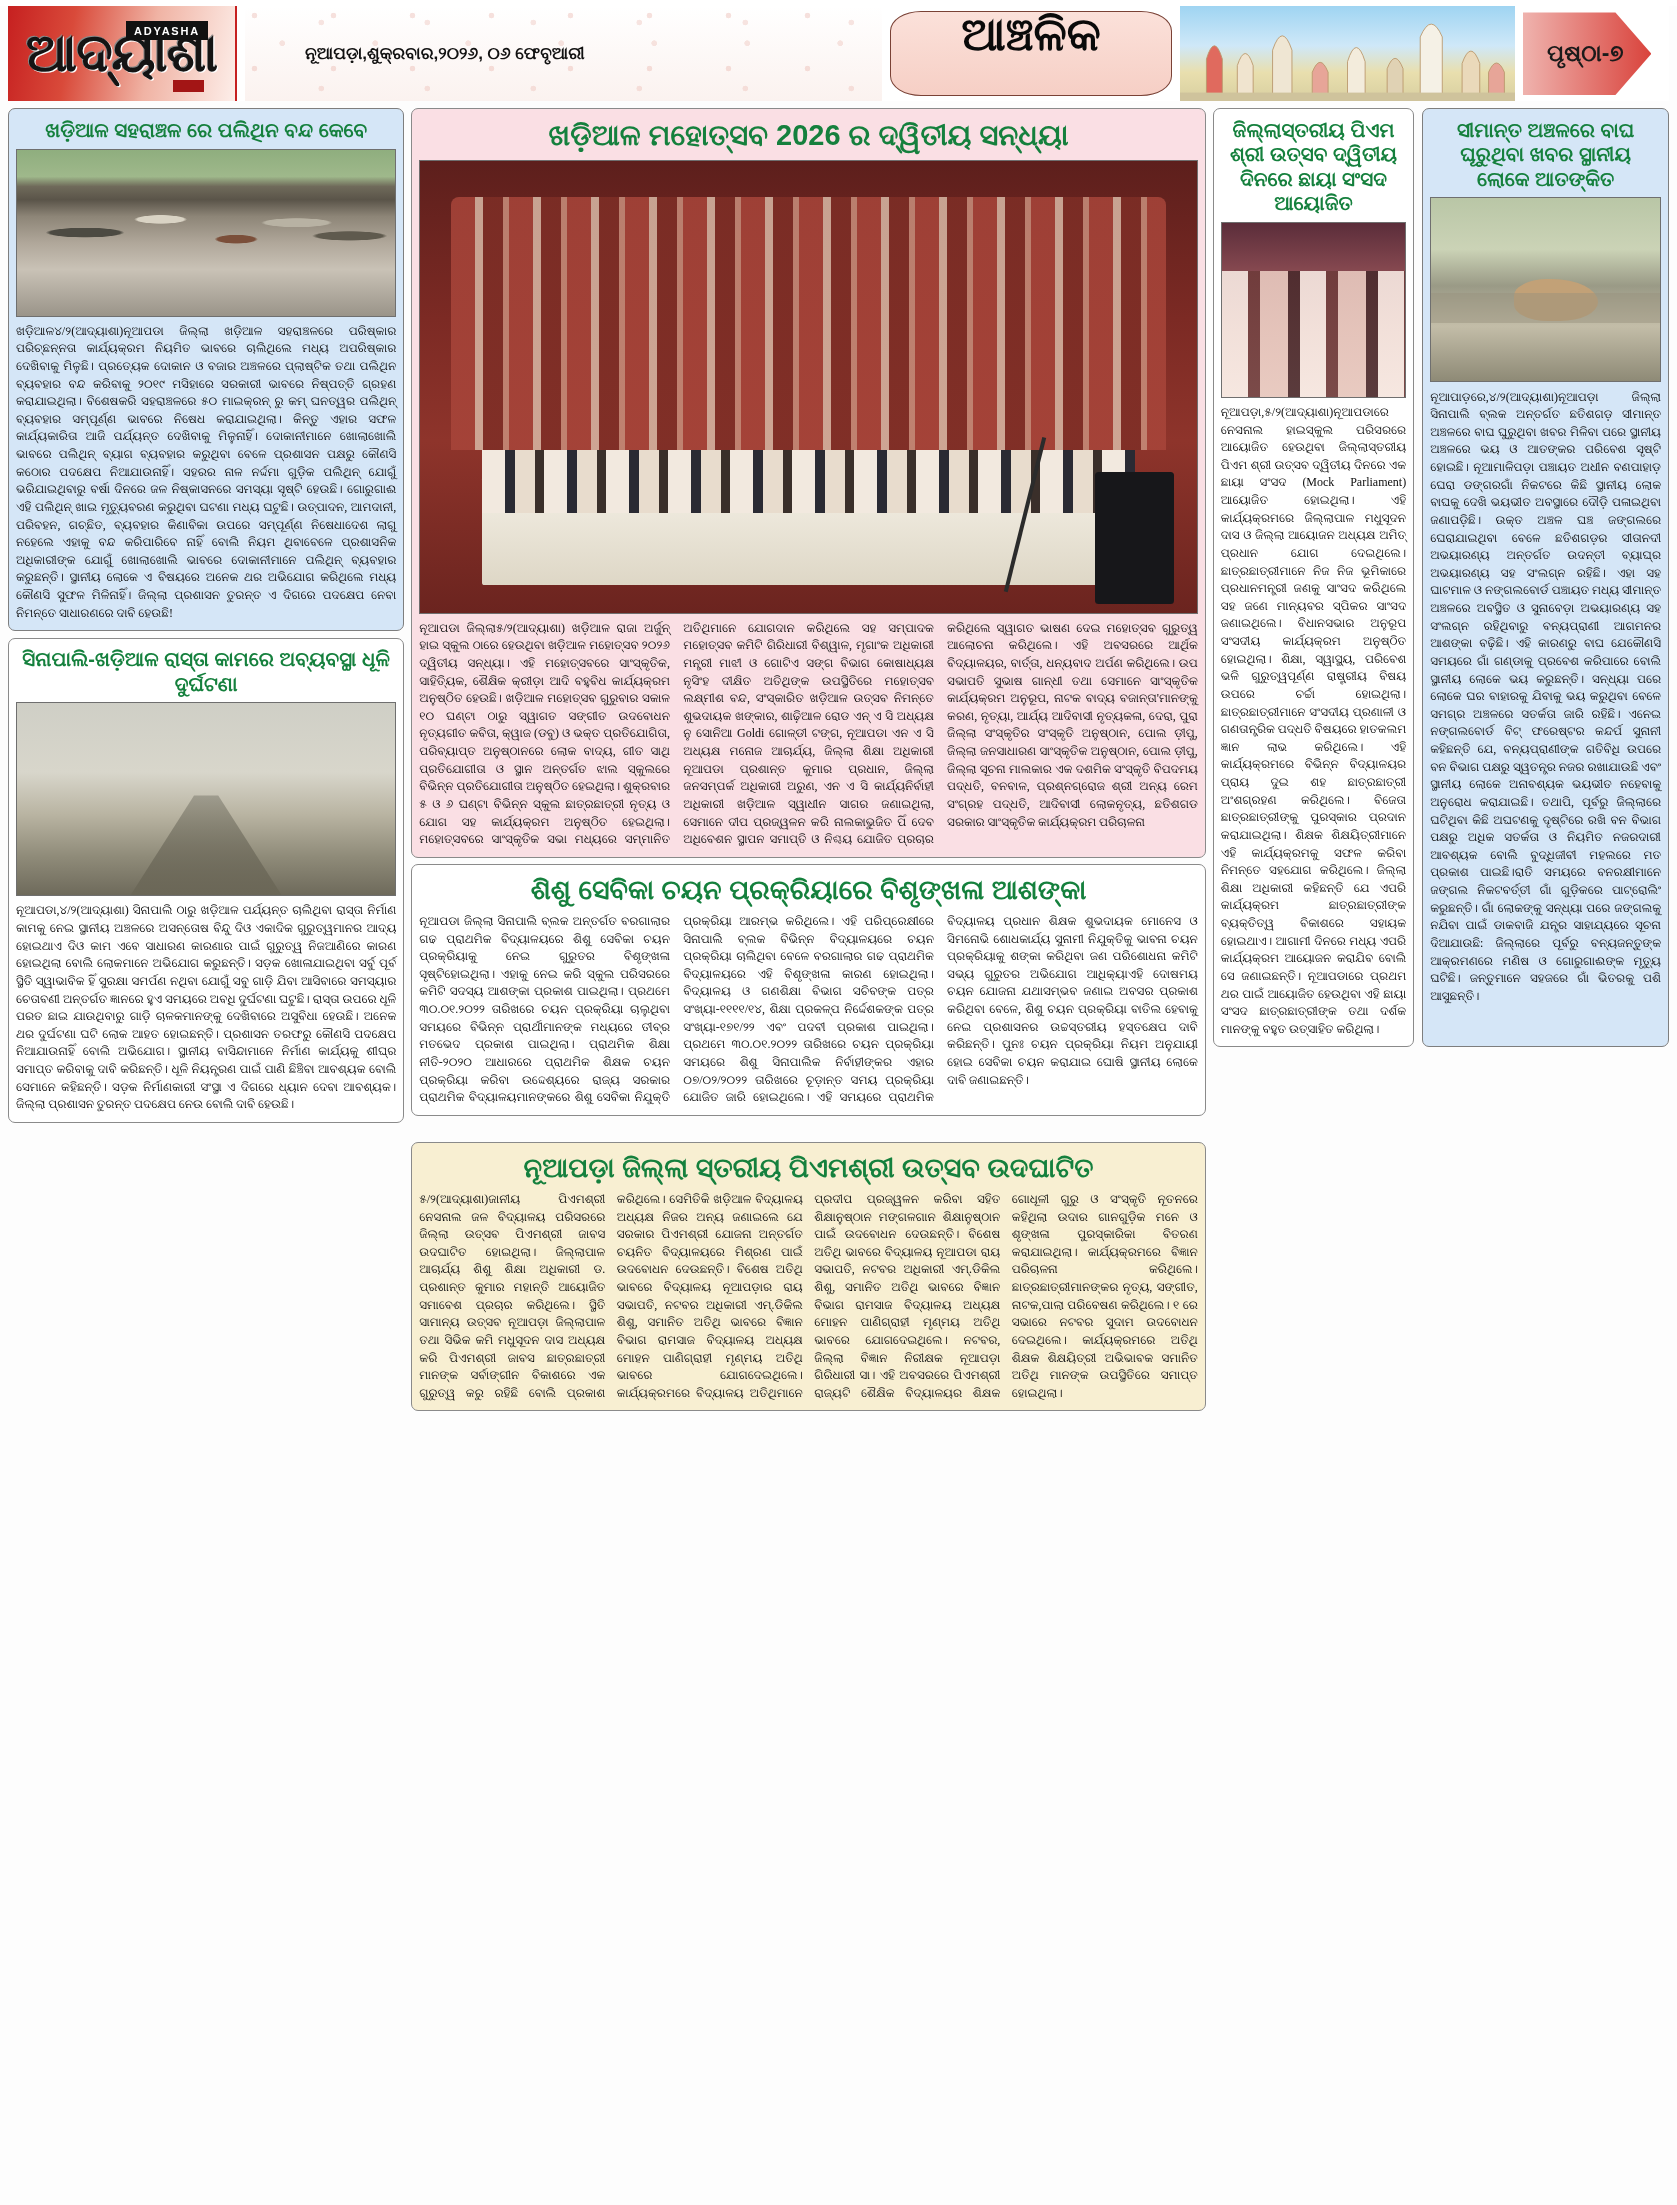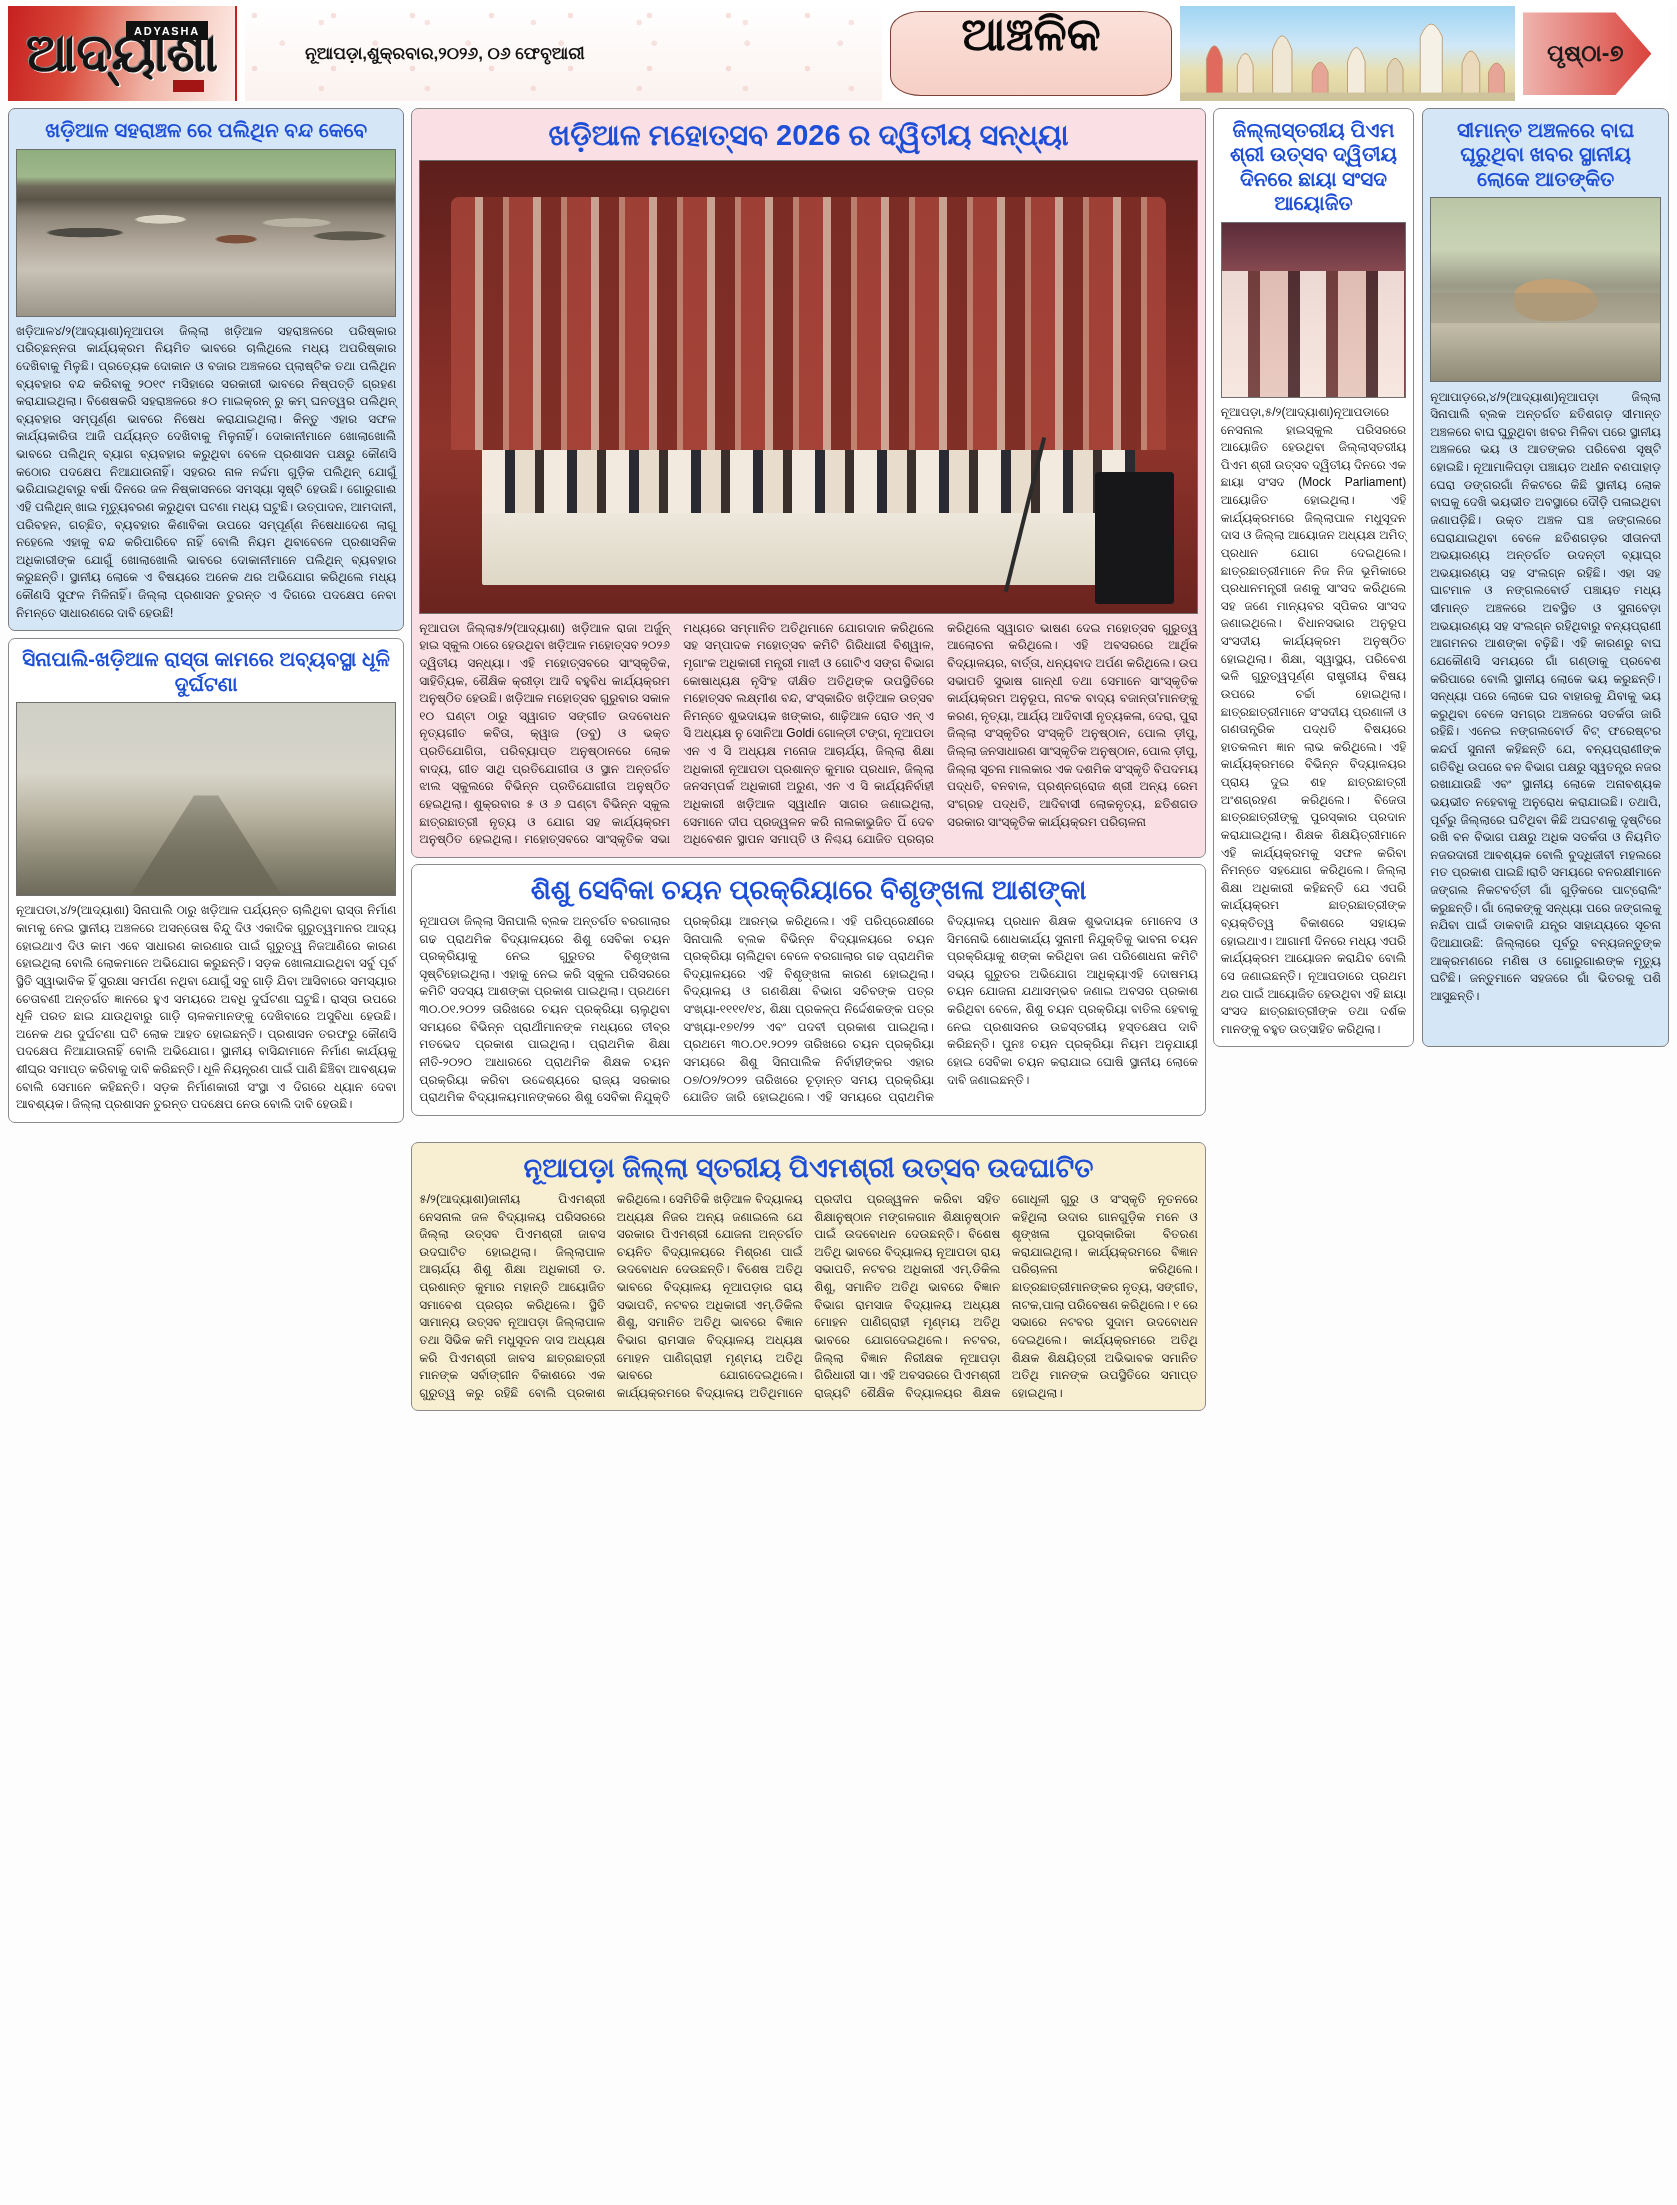--- a/index.html
+++ b/index.html
@@ -157,21 +157,21 @@
     overflow: hidden;
   }
   .card.blue  { background: #d5e6f7; border-color:#7e7e7e; }
   .card.pink  { background: #fadfe4; border-color:#8a8a8a; }
   .card.white { background: #ffffff; border-color:#8a8a8a; }
   .card.cream { background: #f8efd2; border-color:#8a8a8a;margin-top:20px; }
 
   .hl {
     text-align: center;
     font-weight: bold;
-    color: #1d4ed8;
+    color: #15803d;
     line-height: 1.22;
     margin: 2.6px 1.8px 6.2px 1.8px;
   }
   .hl-sm  { font-size: 20px; }
   .hl-lg  { font-size: 27px; }
   .hl-xl  { font-size: 29px; }
 
   .photo {
     width: 100%;
     border: 0.9px solid #6f6f6f;
@@ -276,20 +276,21 @@
     background: rgba(150,145,125,.45);
   }
 
   .body-text {
     font-size: 12px;
     line-height: 1.47;
     color: #0b0b0b;
     text-align: justify;
     hyphens: auto;
     word-spacing: -0.2px;
+    font-family: Liberation Serif, serif;
   }
   .cols3 { column-count: 3; column-gap: 13.2px; }
   .cols4 { column-count: 4; column-gap: 11.5px; }
 </style>
 </head>
 <body>
 
 <div class="page">
 
   <div class="masthead">

